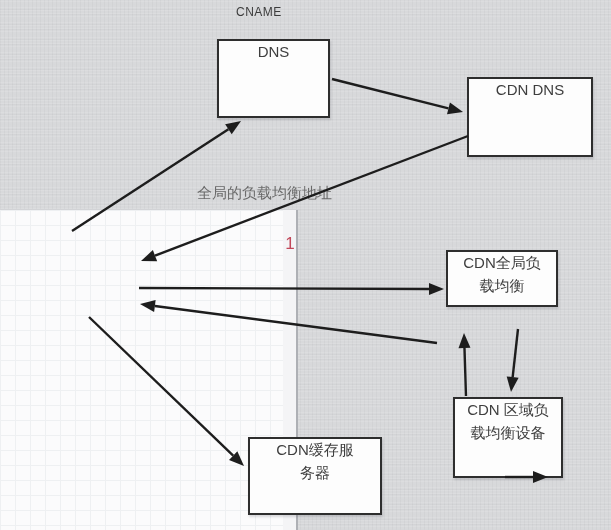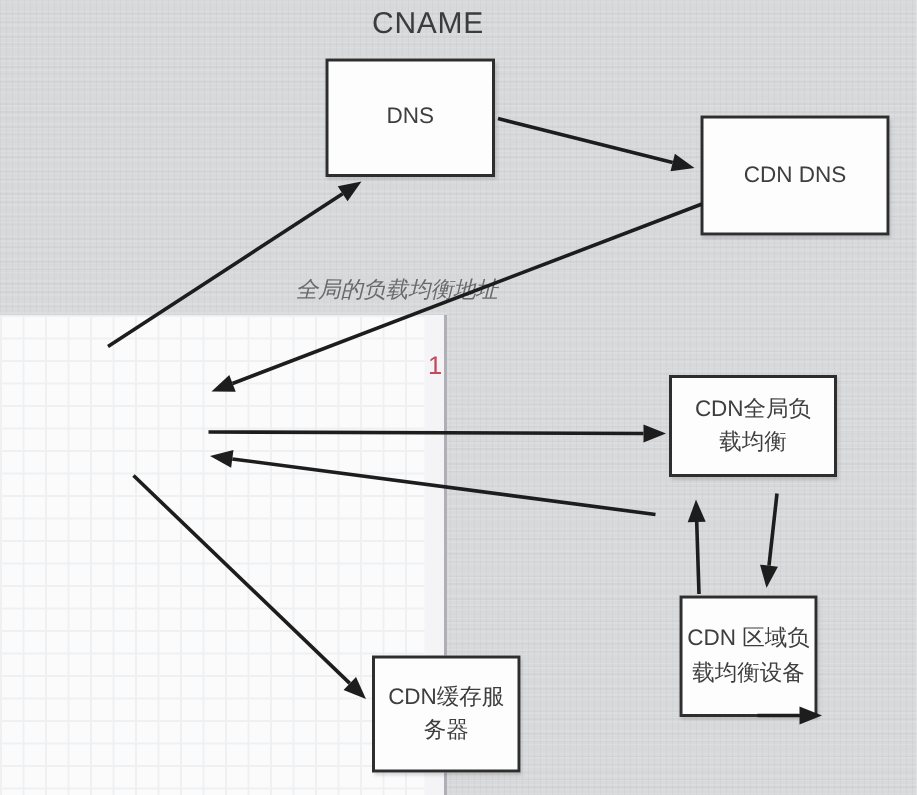--- a/index.html
+++ b/index.html
@@ -27,37 +27,37 @@
     position:absolute;right:0;top:0;width:15px;height:100%;
     background:#f4f4f6;border-right:2px solid #aeb0b5;box-sizing:border-box;
   }
   .page-marker{
     position:absolute;left:282px;top:234px;width:16px;
     font-size:17px;line-height:1.2;text-align:center;z-index:6;
   }
   
   .node{
     position:absolute;background:#fdfdfd;border:2px solid #2e2e2e;
-    box-sizing:border-box;display:flex;align-items:center;justify-content:center;
+    box-sizing:border-box;display:flex;justify-content:center;
     z-index:3;box-shadow:1px 2px 2px rgba(60,60,70,.18);
   }
   .node span{
     white-space:pre-line;text-align:center;color:#3e3e3e;
     font-size:15px;line-height:1.5;
   }
   .n-dns{left:217px;top:39px;width:113px;height:79px}
   .n-cdn-dns{left:467px;top:77px;width:126px;height:80px}
   .n-user{left:17px;top:232px;width:113px;height:76px}
-  .n-global{left:446px;top:250px;width:112px;height:68px}
-  .n-region{left:453px;top:397px;width:92px;height:81px}
-  .n-cache{left:248px;top:437px;width:99px;height:78px}
+  .n-global{left:446px;top:250px;width:112px;height:57px}
+  .n-region{left:453px;top:397px;width:110px;height:81px}
+  .n-cache{left:248px;top:437px;width:134px;height:78px}
   
   .lbl{position:absolute;z-index:2;}
-  .lbl-cname{left:236px;top:5px;width:70px;font-size:20px;color:#3c3c3c;letter-spacing:.5px;margin-left:12px;}
-  .lbl-gslb{left:197px;top:184px;width:160px;font-size:15px;color:#6a6a6a;font-style:italic;}
+  .lbl-cname{left:236px;top:5px;width:70px;font-size:12px;color:#3c3c3c;letter-spacing:.5px;}
+  .lbl-gslb{left:197px;top:184px;width:160px;font-size:15px;color:#6a6a6a;}
   
   svg.edges{position:absolute;left:0;top:0;z-index:5;pointer-events:none;}
 </style>
 </head>
 <body>
 
 <div id="stage">
 
   <div class="panel">
     <div class="panel-edge-strip"></div>

